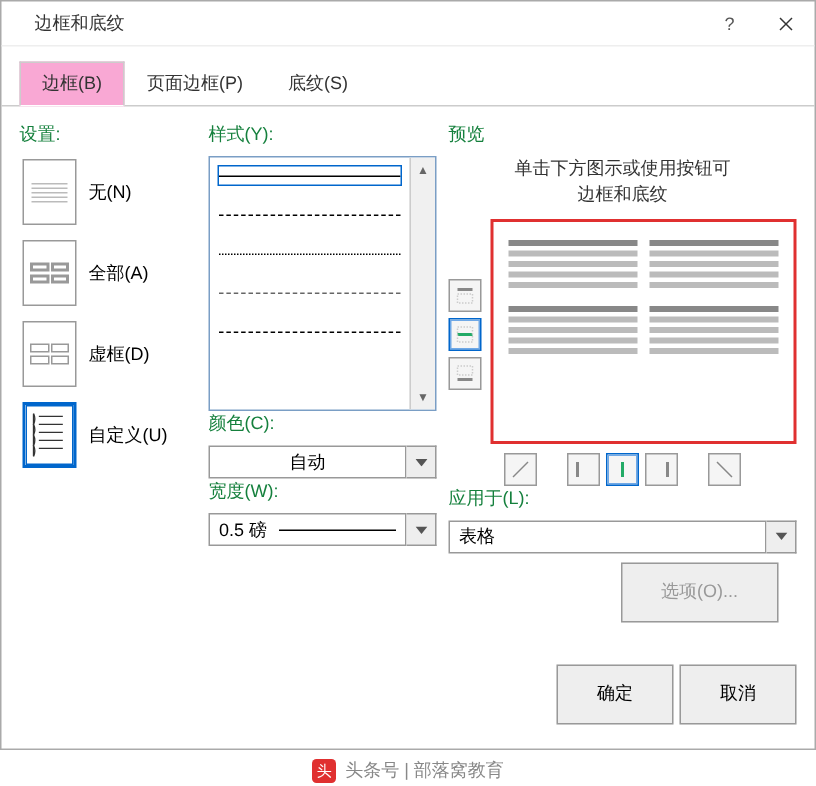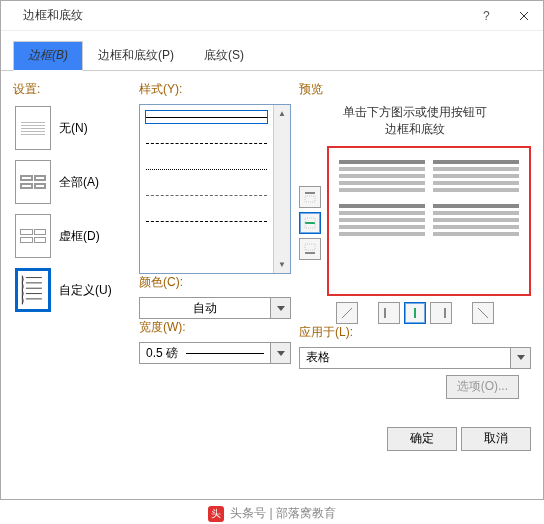--- a/index.html
+++ b/index.html
@@ -4,26 +4,26 @@
 <style>
 * { box-sizing: border-box; margin: 0; padding: 0; font-family: "Microsoft YaHei", SimSun, sans-serif; font-size: 12px; }
 body { background: #fff; width: 544px; height: 524px; overflow: hidden; }
 .window { width: 544px; height: 500px; border: 1px solid #aaa; background: #fff; }
 .titlebar { height: 30px; display: flex; align-items: center; padding: 0 0 0 22px; border-bottom: 1px solid #eee; }
 .titlebar .title { flex: 1; color: #333; }
 .titlebar .ctrl { width: 38px; height: 30px; display: flex; align-items: center; justify-content: center; color: #555; }
 .titlebar .ctrl svg { width: 10px; height: 10px; }
 .tabs { display: flex; padding: 10px 12px 0 12px; border-bottom: 1px solid #ccc; }
 .tab { padding: 5px 14px; border: 1px solid transparent; color: #333; }
-.tab.active { border: 1px solid #ccc; border-bottom: 1px solid #fff; margin-bottom: -1px; background: #3b82f6; font-style: italic; }
+.tab.active { border: 1px solid #ccc; border-bottom: 1px solid #fff; margin-bottom: -1px; background: #f9a8d4; }
 .content { display: flex; padding: 10px 12px; gap: 8px; }
 .col1 { width: 118px; }
 .col2 { width: 152px; }
 .col3 { flex: 1; }
-.section-label { margin-bottom: 6px; color: #a16207; }
+.section-label { margin-bottom: 6px; color: #15803d; }
 .settings-list { display: flex; flex-direction: column; gap: 6px; }
 .setting-item { display: flex; align-items: center; gap: 8px; padding: 2px; }
 .setting-icon { width: 36px; height: 44px; border: 1px solid #999; display: flex; flex-direction: column; justify-content: center; align-items: center; padding: 4px; gap: 2px; }
 .setting-icon.selected { border: 2px solid #0066cc; box-shadow: 0 0 0 1px #0066cc inset; }
 .setting-icon .row { display:flex; gap:1px; width:100%; }
 .setting-icon .cell { flex:1; border:1px solid #999; height:6px; }
 .setting-icon.none .lines span { display:block; width:24px; height:1px; background:#bbb; margin:2px 0; }
 .setting-icon.dashed svg { width:28px; height:36px; }
 .style-list { border: 1px solid #7a9ec5; height: 170px; overflow: hidden; display:flex; }
 .style-options { flex:1; padding: 6px; display:flex; flex-direction:column; gap:14px; }
@@ -43,21 +43,21 @@
 .pv-btn { width:22px; height:22px; border:1px solid #999; display:flex; align-items:center; justify-content:center; background:#f5f5f5; }
 .pv-btn.active { border:1px solid #0066cc; box-shadow:0 0 0 1px #6fa8e6 inset; }
 .preview-box { flex:1; border:2px solid #e03030; padding:12px 10px; height:150px; position:relative; }
 .table-preview { display:flex; flex-direction:column; gap:3px; }
 .table-preview .prow { display:flex; gap:8px; }
 .table-preview .pcell { flex:1; height:4px; background:#bbb; }
 .table-preview .pcell.head { background:#888; }
 .bottom-btns { display:flex; gap:4px; justify-content:center; margin-top:6px; }
 .footer-row { display:flex; justify-content:flex-end; padding:6px 12px; }
 .dlg-footer { display:flex; justify-content:flex-end; gap:4px; padding:12px; }
-.btn { min-width:70px; height:24px; border:1px solid #999; background:#eee; display:flex; align-items:center; justify-content:center; padding:0 10px; }
+.btn { min-width:70px; height:40px; border:1px solid #999; background:#eee; display:flex; align-items:center; justify-content:center; padding:0 26px; }
 .btn.disabled { color:#999; }
 .watermark { position:absolute; bottom:0; left:0; right:0; display:flex; align-items:center; justify-content:center; gap:6px; color:#888; padding:2px; font-size:12px; }
 .watermark .logo { width:16px; height:16px; background:#e03030; border-radius:3px; color:#fff; display:flex; align-items:center; justify-content:center; font-size:10px; }
 hr.solid { border:none; border-top:1px solid #000; width:100%; }
 hr.dashed { border:none; border-top:1px dashed #000; width:100%; }
 hr.dotted { border:none; border-top:1px dotted #000; width:100%; }
 hr.dashdot { border:none; border-top:1px dashed #666; width:100%; }
 </style>
 </head>
 <body>
@@ -73,21 +73,21 @@
     <div class="ctrl">
       <svg viewBox="0 0 10 10">
           <line x1="1" y1="1" x2="9" y2="9" stroke="#333"></line>
           <line x1="9" y1="1" x2="1" y2="9" stroke="#333"></line>
         </svg>
     </div>
   </div>
 
   <div class="tabs">
     <div class="tab active"><span>边框(B)</span></div>
-    <div class="tab"><span>边框和底纹(P)</span></div>
+    <div class="tab"><span>页面边框(P)</span></div>
     <div class="tab"><span>底纹(S)</span></div>
   </div>
 
   <div class="content">
     <div class="col1">
       <div class="section-label">设置:</div>
       <div class="settings-list">
         <div class="setting-item">
           <div class="setting-icon none">
             <div class="lines">

